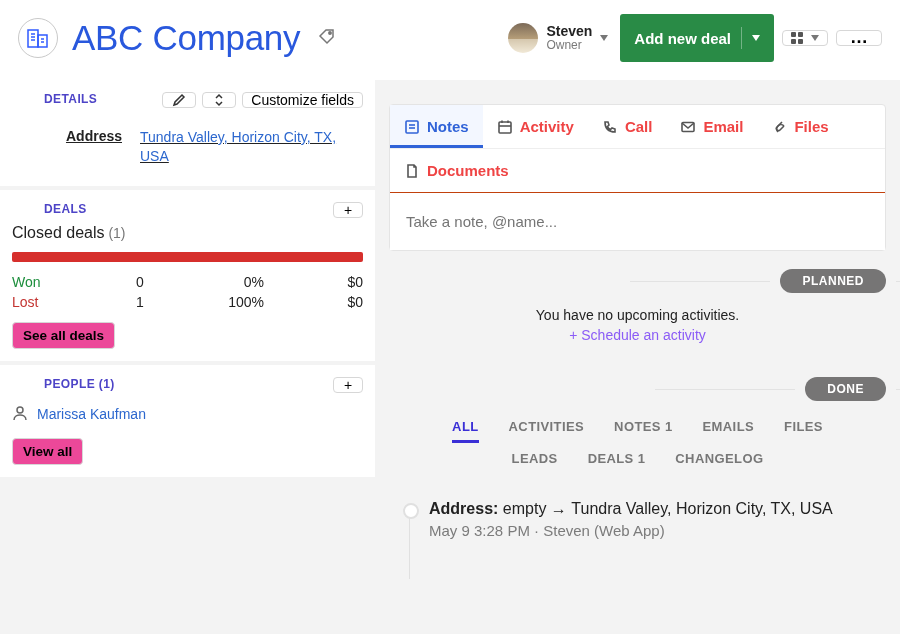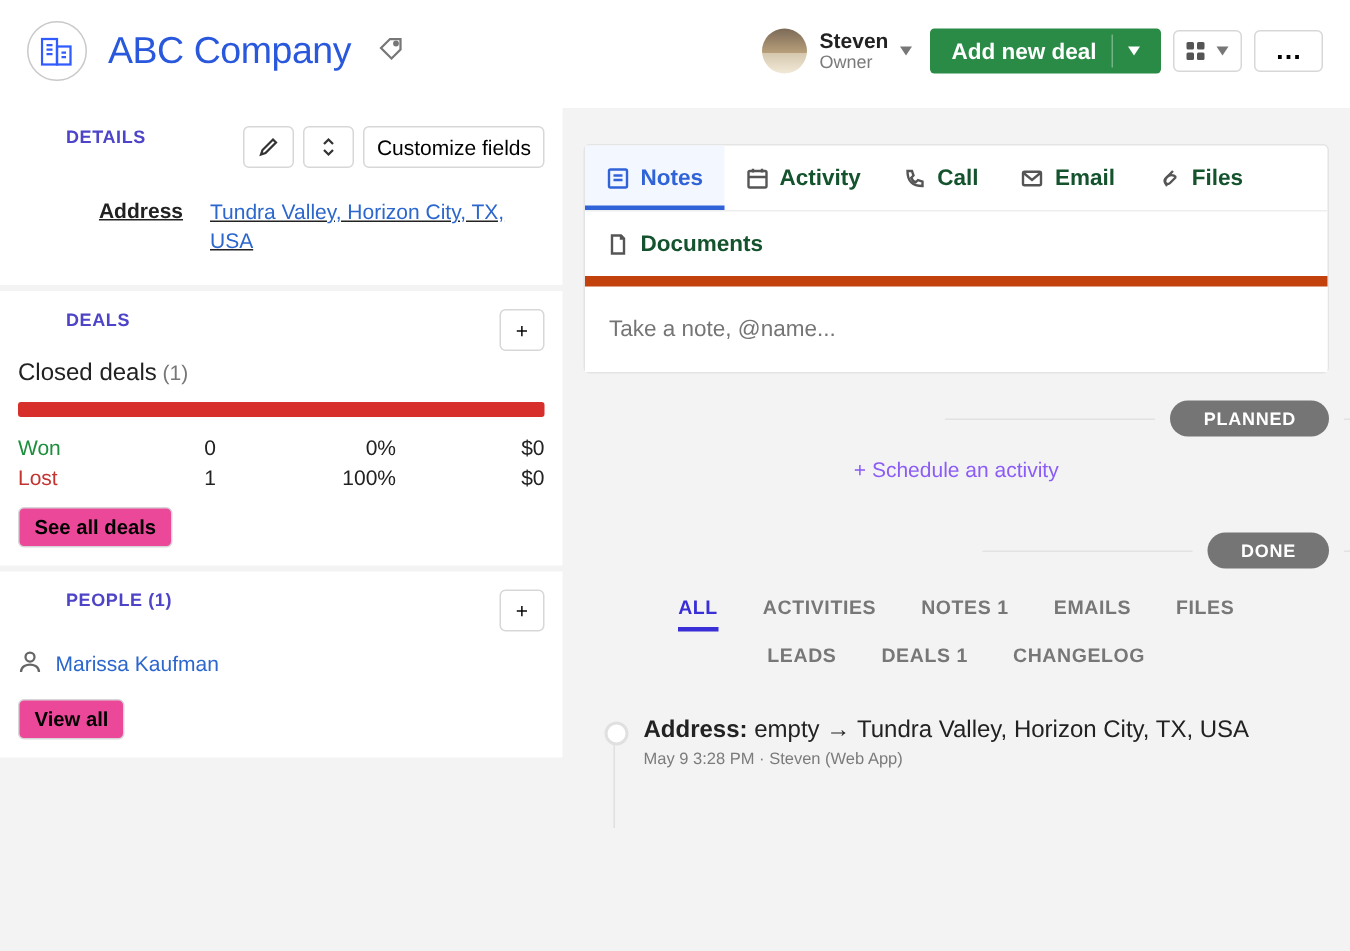--- a/index.html
+++ b/index.html
@@ -23,21 +23,21 @@
   .org-icon {
     width: 40px; height: 40px;
     border: 1px solid #c9c9c9;
     border-radius: 50%;
     display: flex; align-items: center; justify-content: center;
     margin-right: 14px;
     flex-shrink: 0;
   }
   .org-icon svg { stroke: #305bff; fill: none; }
   .page-title {
-    font-size: 25px;
+    font-size: 35px;
     font-weight: 400;
     color: #2958dd;
     letter-spacing: -0.3px;
   }
   .tag-icon {
     margin-left: 18px;
     color: #777;
     cursor: pointer;
   }
   .header-right {
@@ -58,34 +58,34 @@
   }
   .user-meta { display: flex; flex-direction: column; line-height: 1.15; }
   .user-name { font-weight: 600; font-size: 14px; }
   .user-role { font-size: 12px; color: #7a7a7a; }
   .caret-down { width:0;height:0;border-left:4px solid transparent;border-right:4px solid transparent;border-top:6px solid #777; }
   .caret-down.white { border-top-color:#fff; }
   .primary-btn {
     display: inline-flex; align-items: center; gap: 10px;
     background: #298b46; color:#fff;
     border: none; border-radius: 3px;
-    padding: 0 14px; height: 30px;
+    padding: 0 14px; height: 48px;
     font-weight: 600; font-size: 15px;
     cursor: pointer;
   }
   .primary-btn .sep { width:1px;height:22px;background:rgba(255,255,255,.35);}
   .icon-btn {
     height: 34px; min-width: 46px;
     display: inline-flex; align-items: center; justify-content: center;
     border: 1px solid #d7d7d7; border-radius: 4px; background: #fff;
     cursor: pointer; gap:6px;
     padding: 0 8px;
     font-size: 14px;
   }
-  .icon-btn.small { height:28px; }
+  .icon-btn.small { height:16px; }
   .dots::before { content:"…"; font-weight:700; font-size:18px; line-height:0; }
   .apps-grid { display:grid; grid-template-columns:repeat(2,5px); grid-template-rows:repeat(2,5px); gap:2px;}
   .apps-grid span{background:#555;width:5px;height:5px;border-radius:1px;}
 
   
   .content { display: flex; align-items: flex-start; padding: 0; }
   .left-pane { width: 375px; flex-shrink: 0; }
   .right-pane { flex: 1; padding: 0 14px; }
 
   
@@ -125,47 +125,47 @@
   .mini-btn{ border:1px solid #d7d7d7; border-radius:4px; padding:5px 10px; font-weight:600; font-size:13.5px; cursor:pointer; background:#ec4899; }
 
   .person-row{ display:flex; align-items:center; gap:9px; color:#2c67ce; cursor:pointer; margin:12px 0 14px;}
   .person-icon svg{ stroke:#666; }
 
   
   .panel{ background:#fff; border:1px solid #e4e4e4; border-radius:4px;}
   .tabrow{ display:flex; }
   .tabrow .tab{
     display:flex; align-items:center; gap:7px;
-    padding: 13px 14px; font-weight:700; font-size:15px; color:#14532d; cursor:pointer;
+    padding: 13px 14px; font-weight:700; font-size:15px; color:#ef4444; cursor:pointer;
   }
   .tabrow .tab.active{ color:#3063d8; box-shadow:inset 0 -3px 0 #3063d8; background:#f3f7ff;}
   .tab-icon{ width:16px; height:16px; stroke:#555; fill:none;}
   .tab.active .tab-icon{ stroke:#3063d8;}
-  .note-input{ width:100%; border:none; border-top:7px solid #c2410c; padding:20px 16px; font-size:15px; color:#ec4899; }
+  .note-input{ width:100%; border:none; border-top:1px solid #c2410c; padding:20px 16px; font-size:15px; color:#ec4899; }
 
   
   .pill{ display:flex; justify-content:flex-end; margin:18px 0 14px;}
   .pill span{ display:inline-flex; align-items:center; padding:5px 22px; border-radius:18px; background:#767575; color:#fff; font-size:12px; font-weight:700; letter-spacing:.5px; position:relative;}
   .pill span::before,.pill span::after{ content:""; position:absolute; height:1px; width:140px; background:#e2e2e2; top:50%;}
   .pill span::before{ right:100%; margin-right:10px;}
   .pill span::after{ left:100%; margin-left:10px;}
   .centered{text-align:center; margin:4px 0;}
   .muted{ color:#222;}
   .link{ color:#8b5cf6; cursor:pointer;}
   .filter-tabs{ display:flex; flex-wrap:wrap; justify-content:center; gap:30px; margin:18px 0 12px;}
   .filter-tabs span{ font-size:13px; font-weight:700; color:#777; letter-spacing:.4px; cursor:pointer; padding-bottom:6px;}
   .filter-tabs span.active{ color:#3a2fd6; border-bottom:3px solid #3a2fd6;}
   .count-badge{ font-weight:700; color:#555; margin-left:4px;}
 
   .timeline-item{ position:relative; padding:0 0 0 40px; margin-top:28px;}
   .timeline-item::before{ content:""; position:absolute; left:14px; top:3px; width:12px;height:12px;border:2px solid #e0e0e0;border-radius:50%; background:#fff;}
   .timeline-item::after{ content:""; position:absolute; left:20px; top:18px; bottom:-40px; width:1px; background:#e0e0e0;}
   .change-line{ font-size:16px; font-weight:600;}
   .change-line .val-empty{ font-weight:400;}
-  .sub-line{ color:#7b7b7b; font-size:11px; margin-top:4px;}
+  .sub-line{ color:#7b7b7b; font-size:15px; margin-top:4px;}
 </style>
 </head>
 <body>
 
 <header class="header">
   <div class="org-icon">
     <svg width="22" height="20" viewBox="0 0 22 20" stroke-width="1.5">
       <rect x="1" y="2" width="10" height="17"></rect>
       <rect x="11" y="7" width="9" height="12"></rect>
       <line x1="4" y1="6" x2="8" y2="6"></line>
@@ -335,20 +335,21 @@
             </svg>
           <span>Documents</span>
         </div>
       </div>
       <input class="note-input" placeholder="Take a note, @name..." style="">
     </div>
 
     <div class="pill">
         <span>PLANNED</span>
       </div>
+    <p class="centered muted">You have no upcoming activities.</p>
     <p class="centered link">+ Schedule an activity</p>
 
     <div class="pill" style="margin-top:34px;">
         <span>DONE</span>
       </div>
 
     <div class="filter-tabs">
       <span class="active">ALL</span>
       <span>ACTIVITIES</span>
       <span><span>NOTES</span><span class="count-badge">1</span></span>

